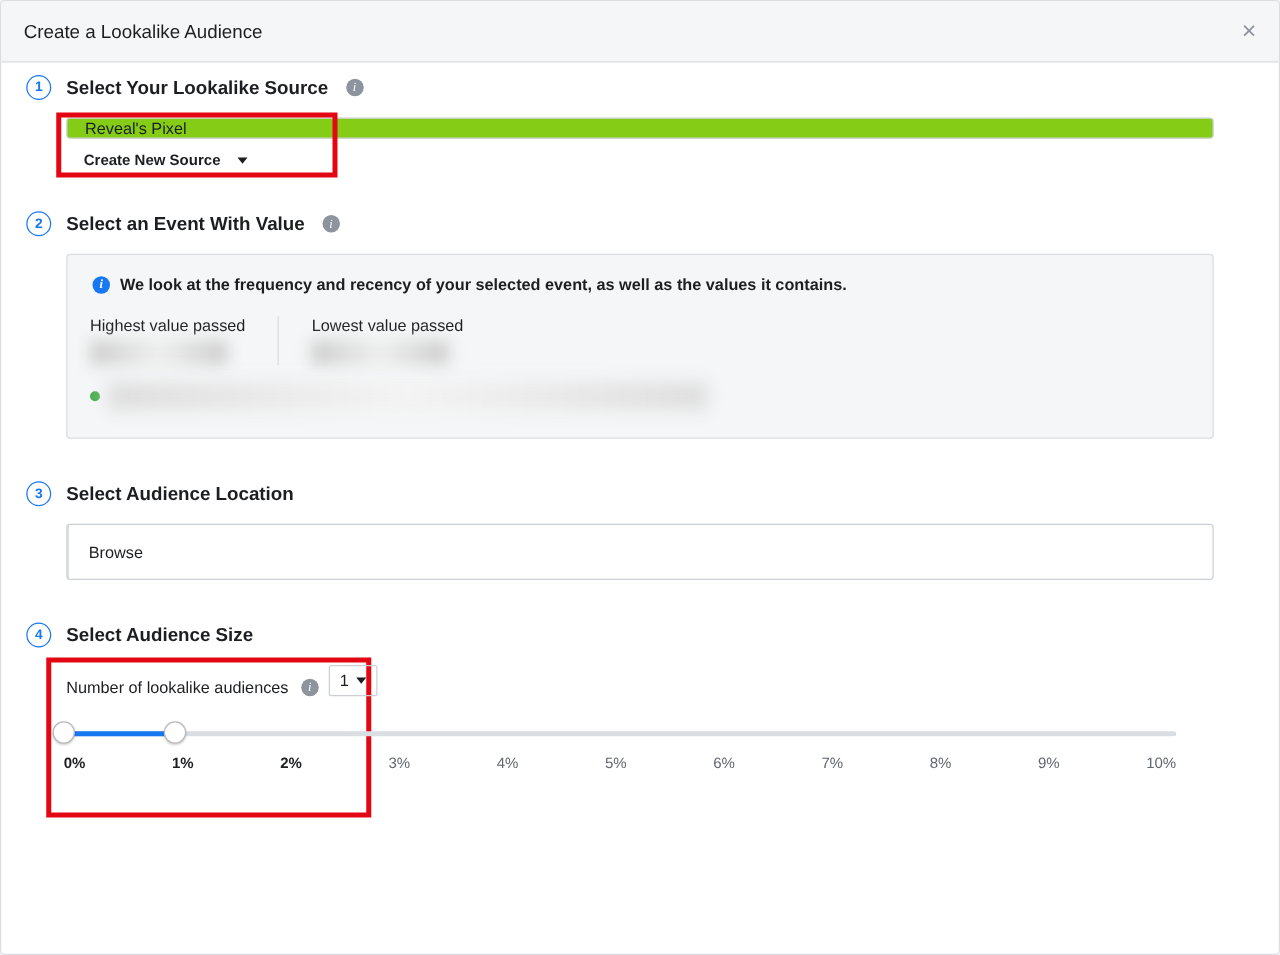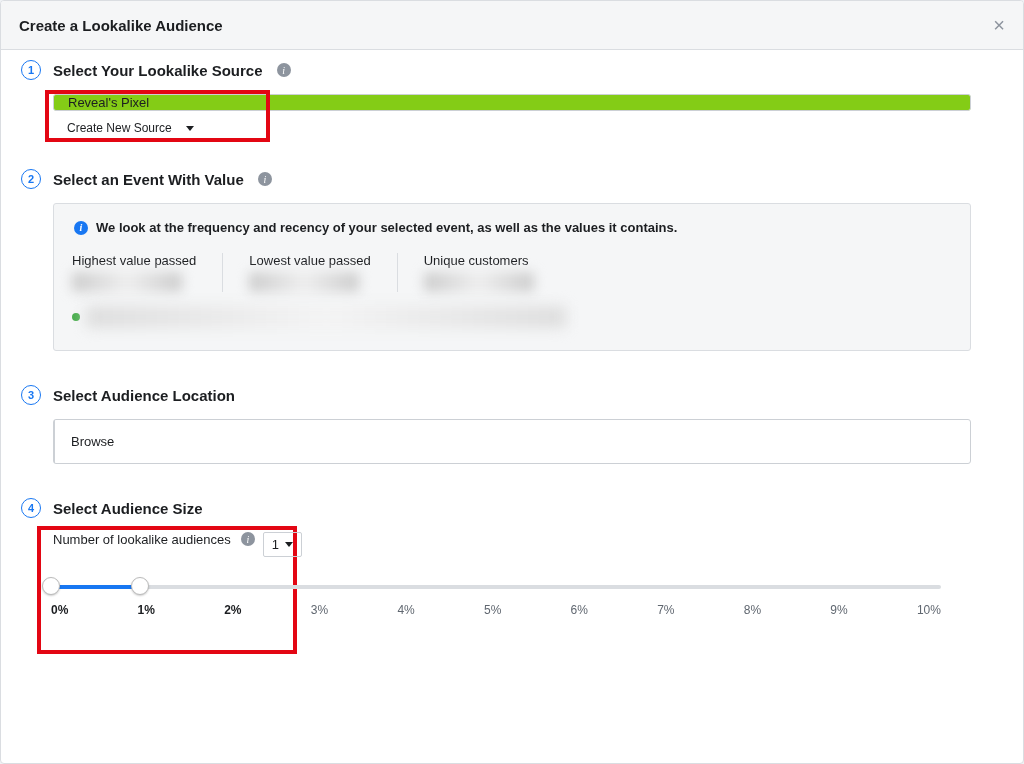--- a/index.html
+++ b/index.html
@@ -11,36 +11,36 @@
     --panel:#f5f6f7;
     --blue:#1877f2;
     --outline:#1877f2;
     --highlight:#e30613;
     --info:#385898;
   }
   *{box-sizing:border-box;font-family:Helvetica,Arial,sans-serif}
   body{margin:0;background:#f0f2f5;color:var(--text);font-size:13px}
   .modal{width:1024px;height:764px;background:#fff;border:1px solid var(--line2);border-radius:4px;overflow:hidden;display:flex;flex-direction:column}
   .titlebar{display:flex;align-items:center;justify-content:space-between;padding:14px 18px;border-bottom:1px solid var(--line2);background:#f5f6f7}
-  .titlebar h1{margin:0;font-size:15px;font-weight:700}
+  .titlebar h1{margin:0;font-size:15px;font-weight:400}
   .close{color:#8d949e;font-size:20px;line-height:1;cursor:pointer}
   .content{padding:10px 52px 20px;overflow:auto;flex:1}
   .tips{display:flex;justify-content:flex-end;margin:0 0 0 0}
   .tips a{color:var(--blue);font-size:14px;display:inline-flex;align-items:center;gap:6px;text-decoration:none}
   .tips svg{width:16px;height:16px}
   .step{margin:0 0 34px 0;position:relative}
   .step-head{display:flex;align-items:center;gap:12px;margin-bottom:14px}
   .step-num{width:20px;height:20px;border:1px solid var(--outline);color:var(--outline);border-radius:50%;display:flex;align-items:center;justify-content:center;font-size:11px;font-weight:600;margin-left:-32px}
   .step-title{font-size:15px;font-weight:700}
   .info-i{width:14px;height:14px;border-radius:50%;background:#8d949e;color:#fff;display:inline-flex;align-items:center;justify-content:center;font-size:10px;font-style:italic;font-family:serif;margin-left:2px}
   .field{border:1px solid var(--line);border-radius:3px;padding:0 14px;background:#84cc16;font-size:13px}
   .hl{border:4px solid var(--highlight)}
   .source-wrap{position:relative}
   .source-hl{position:absolute;left:-8px;top:-4px;width:225px;height:52px;border:4px solid var(--highlight);pointer-events:none}
-  .create-new{display:inline-flex;align-items:center;gap:14px;font-weight:400;font-size:12px;margin:10px 0 0 14px;cursor:pointer}
+  .create-new{display:inline-flex;align-items:center;gap:14px;font-weight:700;font-size:12px;margin:10px 0 0 14px;cursor:pointer}
   .create-new .caret{border-left:4px solid transparent;border-right:4px solid transparent;border-top:5px solid #1c1e21}
   .event-row{display:flex;gap:16px}
   .event-card{flex:1;border:1px solid var(--line);border-radius:3px;padding:22px 18px;display:flex;align-items:center;gap:14px;background:#fff}
   .event-card.hl{border:4px solid var(--highlight);padding:20px 16px}
   .radio{width:14px;height:14px;border:1px solid #1c1e21;border-radius:50%;display:flex;align-items:center;justify-content:center}
   .radio .dot{width:6px;height:6px;background:#1c1e21;border-radius:50%}
   .radio.empty{border-color:#ccd0d5}
   .select-fake{background:#f5f6f7;border:1px solid var(--line);border-radius:2px;color:#8d949e;display:flex;align-items:center;justify-content:space-between;padding:8px 12px;min-width:200px;font-size:13px}
   .select-fake .caret{border-left:4px solid transparent;border-right:4px solid transparent;border-top:5px solid #8d949e}
   .info-panel{margin-top:12px;background:var(--panel);border:1px solid var(--line2);border-radius:3px;padding:16px 18px 22px}
@@ -52,21 +52,21 @@
   .stat:last-child{border-right:none}
   .stat-label{font-size:13px;color:#1c1e21;margin-bottom:4px}
   .blur{width:110px;height:20px;border-radius:3px;filter:blur(6px);background:linear-gradient(90deg,#ccc,#eee,#ccc)}
   .bar-row{display:flex;align-items:center;gap:6px;margin-top:14px}
   .bar-dot{width:8px;height:8px;background:#4caf50;border-radius:50%}
   .bar-blur{flex:0 0 480px;height:22px;border-radius:3px;filter:blur(7px);background:linear-gradient(90deg,#ddd,#f3f3f3,#ddd)}
   .location-field{display:flex;border:1px solid var(--line);border-radius:3px;background:#fff}
   .location-field input{flex:1;border:none;outline:none;padding:14px;font-size:13px;color:#8d949e;background:transparent}
   .browse{border-left:1px solid var(--line);padding:14px 16px;font-weight:400;font-size:13px;cursor:pointer}
   .size-hl{border:4px solid var(--highlight);padding:12px 10px 16px;margin-left:-12px;width:260px}
-  .num-row{display:flex;align-items:flex-start;gap:8px;font-size:13px;margin-bottom:28px}
+  .num-row{display:flex;align-items:flex-end;gap:8px;font-size:13px;margin-bottom:28px}
   .num-select{border:1px solid var(--line);border-radius:2px;padding:4px 8px;display:inline-flex;align-items:center;gap:6px;font-size:13px;cursor:pointer}
   .num-select .caret{border-left:4px solid transparent;border-right:4px solid transparent;border-top:5px solid #1c1e21}
   .slider-wrap{position:relative;margin-left:-2px;width:890px}
   .slider-track{height:4px;background:#dadde1;border-radius:2px;width:100%;position:relative}
   .slider-fill{position:absolute;left:0;top:0;height:4px;background:var(--blue);border-radius:2px;width:10%}
   .slider-knob{position:absolute;top:-8px;width:18px;height:18px;border:1px solid #bbb;background:#fff;border-radius:50%;box-shadow:0 1px 2px rgba(0,0,0,.2);cursor:grab}
   .slider-knob.k0{left:-9px}
   .slider-knob.k1{left:calc(10% - 9px)}
   .slider-ticks{display:flex;justify-content:space-between;margin-top:14px;font-size:12px;font-weight:700}
   .slider-ticks span.dim{font-weight:400;color:#606770}
@@ -110,24 +110,20 @@
           <span class="info-i">i</span>
           <span>We look at the frequency and recency of your selected event, as well as the values it contains.</span>
         </div>
         <div class="stats">
           <div class="stat">
             <div class="stat-label">Highest value passed</div>
             <div class="blur"></div>
           </div>
           <div class="stat">
             <div class="stat-label">Lowest value passed</div>
-            <div class="blur"></div>
-          </div>
-          <div class="stat">
-            <div class="stat-label">Unique customers</div>
             <div class="blur"></div>
           </div>
         </div>
         <div class="bar-row">
           <span class="bar-dot"></span>
           <div class="bar-blur"></div>
         </div>
       </div>
     </div>
 

